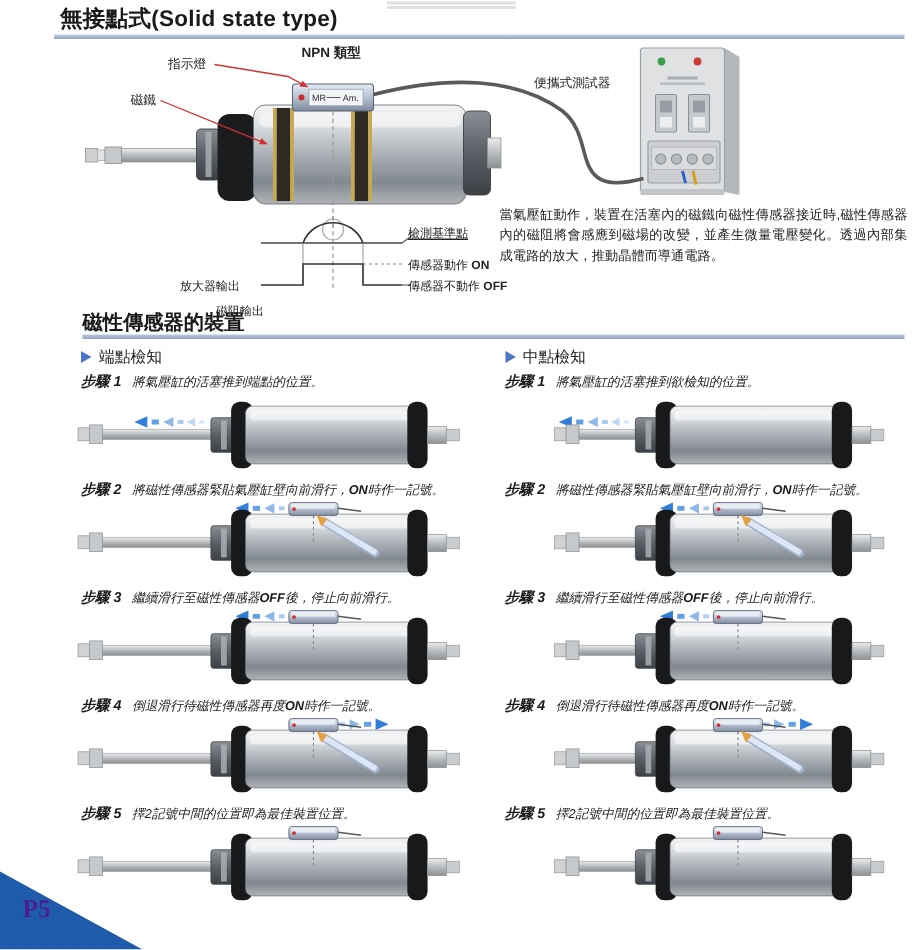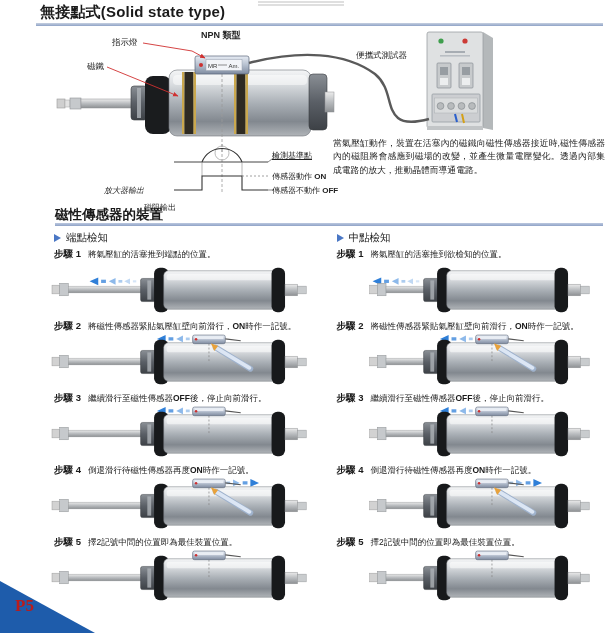--- a/index.html
+++ b/index.html
@@ -16,53 +16,53 @@
   #crop-artifact i{display:block;height:2px;margin:1px 0;background:#c9c9c9;opacity:.6;}
 
   
   .dlabel{position:absolute;font-size:8.5px;color:#222;white-space:nowrap;}
   #lbl-indicator{left:112px;top:37px;}
   #lbl-npn{left:201px;top:43px;font-size:9px;font-weight:bold;}
   #lbl-magnet{left:87px;top:61px;}
   #lbl-tester{left:356px;top:38px;}
   #desc{left:333px;top:137px;width:272px;font-size:8.8px;line-height:1.52;text-align:justify;white-space:normal;}
   #lbl-mr{left:112px;top:157px;width:64px;text-align:right;font-size:8px;margin-top:45px;}
-  #lbl-amp{left:104px;top:185px;width:72px;text-align:left;font-size:8px;font-style:italic;}
+  #lbl-amp{left:104px;top:185px;width:72px;text-align:center;font-size:8px;}
   #lbl-ref{left:272px;top:150px;font-size:8px;text-decoration:underline;}
   #lbl-on{left:272px;top:171px;font-size:8px;}
   #lbl-off{left:272px;top:185px;font-size:8px;}
 
   
   #section-title{left:55px;top:206px;font-size:13.5px;font-weight:bold;}
   #section-rule{left:55px;top:223px;width:548px;height:2.5px;background:linear-gradient(180deg,#bcc8df,#8fa3c7);}
   #columns{left:52px;top:229px;width:553px;display:flex;gap:12px;align-items:center;}
   .col{flex:1;min-width:0;}
   .col-header{display:flex;align-items:center;gap:5px;font-size:10.5px;color:#222;margin:2px 0 3px 2px;}
   .tri{width:0;height:0;border-left:7px solid #4a77c5;border-top:4.5px solid transparent;border-bottom:4.5px solid transparent;}
-  .step{margin-bottom:1px;}
+  .step{margin-bottom:1px;font-style:italic;}
   .step-row{display:flex;gap:7px;align-items:baseline;margin-left:2px;}
   .step-label{font-weight:bold;font-size:9.5px;white-space:nowrap;}
   .step-text{font-size:8.5px;white-space:nowrap;}
   .ill{height:56px;margin:1px 0 2px;}
   .ill svg{display:block;width:260px;height:56px;}
 
   
   .ill .rod-mid-g{display:none;}
   .ill.rod-mid .rod-long-g{display:none;}
   .ill.rod-mid .rod-mid-g{display:inline;}
   .ill:not(.has-sensor) .sensor-g{display:none;}
   .ill:not(.has-marker) .marker-g{display:none;}
   .ill.arrows-left .arrows-right-g{display:none;}
   .ill.arrows-right .arrows-left-g{display:none;}
   .ill.arrows-none .arrows-left-g,.ill.arrows-none .arrows-right-g{display:none;}
   .ill.no-sensor .arrows-left-g{transform:translate(-70px,15px);}
 
   
   #corner-triangle{left:0;top:581px;width:0;height:0;border-left:95px solid #1e5cab;border-top:52px solid transparent;}
-  #page-number{left:15px;top:596px;color:#b91c1c;font-family:"Liberation Serif","DejaVu Serif",serif;font-weight:bold;font-size:17px;}
+  #page-number{left:15px;top:596px;color:#4c1d95;font-family:"Liberation Serif","DejaVu Serif",serif;font-weight:bold;font-size:17px;}
 
   svg{overflow:visible;}
   b{font-weight:bold;}
 </style>
 </head>
 <body>
 
 <svg width="0" height="0" style="position:absolute" aria-hidden="true">
   <defs>
     <linearGradient id="gBody" x1="0" y1="0" x2="0" y2="1">

